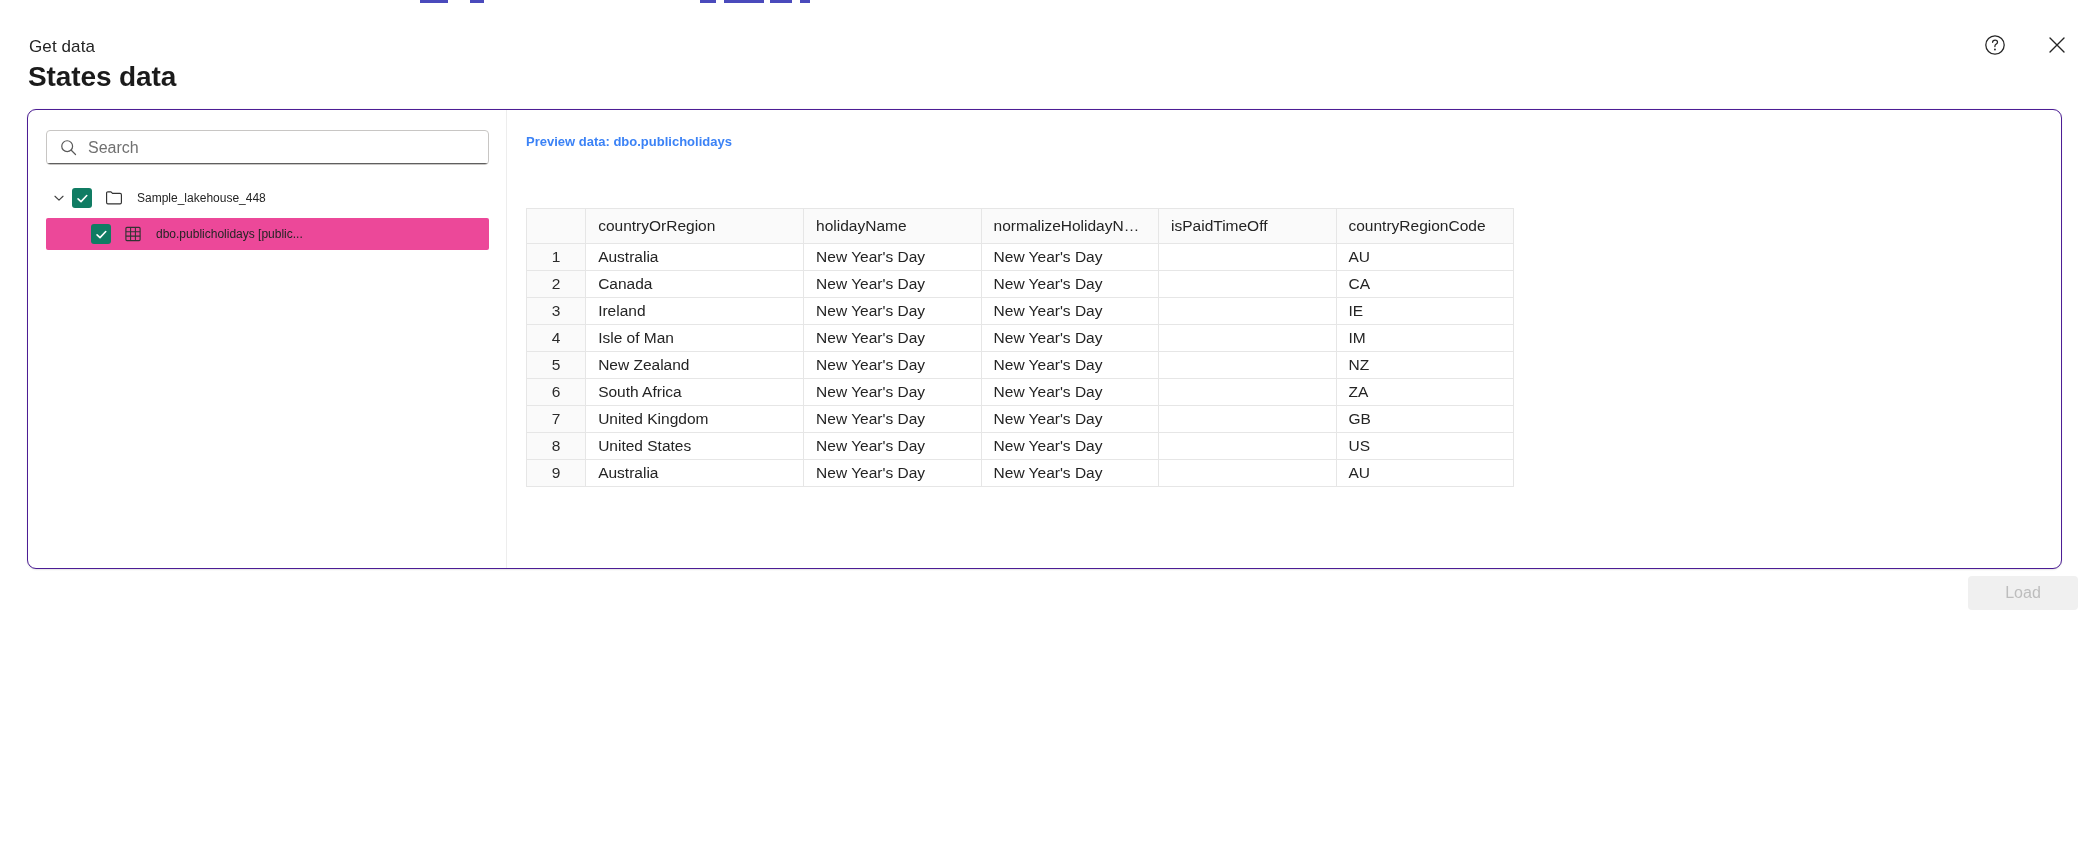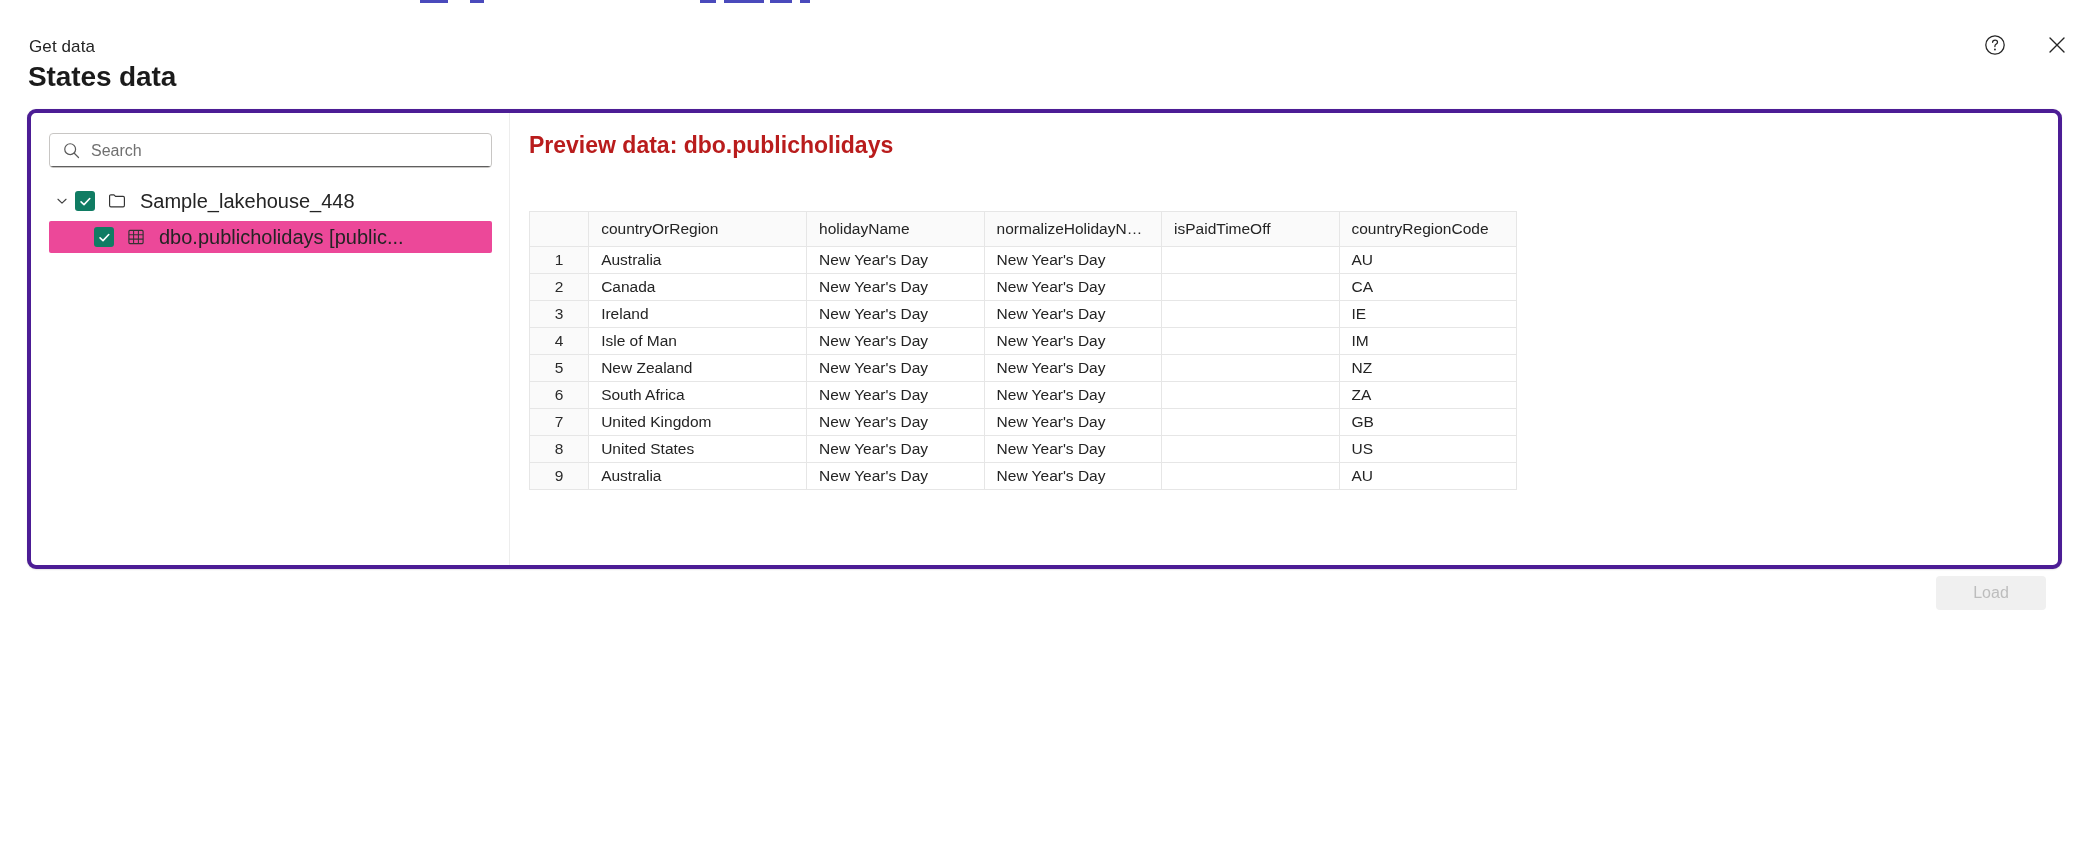--- a/index.html
+++ b/index.html
@@ -88,21 +88,21 @@
   }
   .icon-btn svg { display: block; }
 
   
   .content-card {
     position: absolute;
     left: 27px; top: 106px;
     width: 2035px;
     height: 460px;
     background: #ffffff;
-    border: 4px solid #4c1d95;
+    border: 1px solid #4c1d95;
     border-radius: 9px;
     box-shadow: 0 .8px 1.8px rgba(0,0,0,.09), 0 .15px .45px rgba(0,0,0,.07);
     display: flex;
     overflow: hidden;
     justify-content: flex-end;
   }
 
   
   .left-pane {
     position: relative;
@@ -192,39 +192,39 @@
   .node-icon {
     width: 22px;
     flex: 0 0 22px;
     display: flex;
     align-items: center;
     justify-content: flex-start;
     margin-right: 11px;
     color: #333333;
   }
   .node-label {
-    font-size: 20px;
+    font-size: 12px;
     color: #242424;
     white-space: nowrap;
     overflow: hidden;
     text-overflow: ellipsis;
   }
 
   
   .right-pane {
     position: relative;
     flex: 1 1 auto;
     padding: 0;
   }
   .preview-title {
     position: absolute;
     left: 19px; top: 19px;
-    font-size: 23px;
+    font-size: 13px;
     font-weight: 600;
-    color: #b91c1c;
+    color: #3b82f6;
     line-height: 26px;
   }
 
   .table-scroll {
     position: absolute;
     left: 19px; top: 50px;
     width: 988px;
     overflow: hidden;
   }
   table.preview {
@@ -270,21 +270,21 @@
 
   
   .footer {
     position: absolute;
     left: 0; right: 0;
     top: 570px;
     height: 90px;
   }
   .load-btn {
     position: absolute;
-    right: 51px; top: 3px;
+    right: 19px; top: 3px;
     width: 110px; height: 34px;
     background: #f0f0f0;
     color: #bdbdbd;
     border: none;
     border-radius: 4px;
     font-family: "Liberation Sans", sans-serif;
     font-size: 16px;
     cursor: default;
     display: flex;
     align-items: center;

